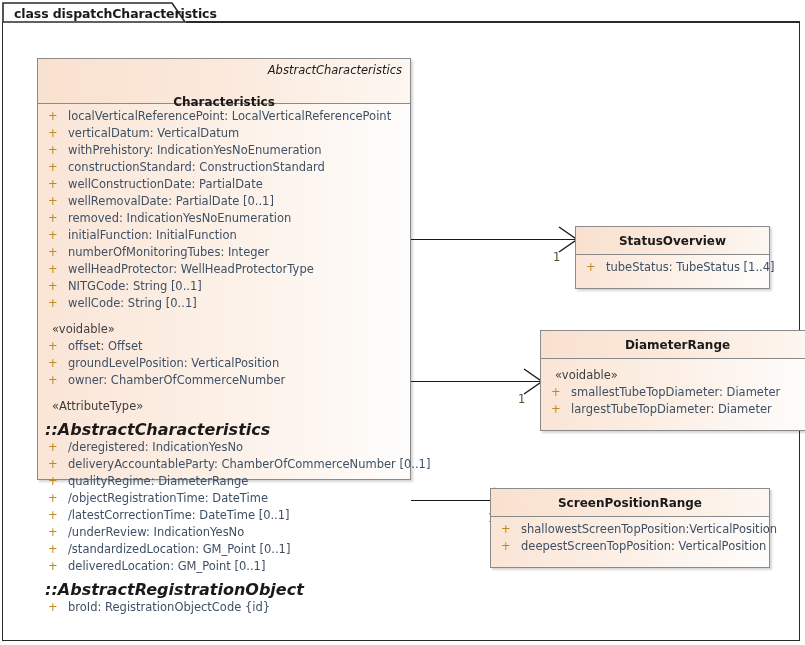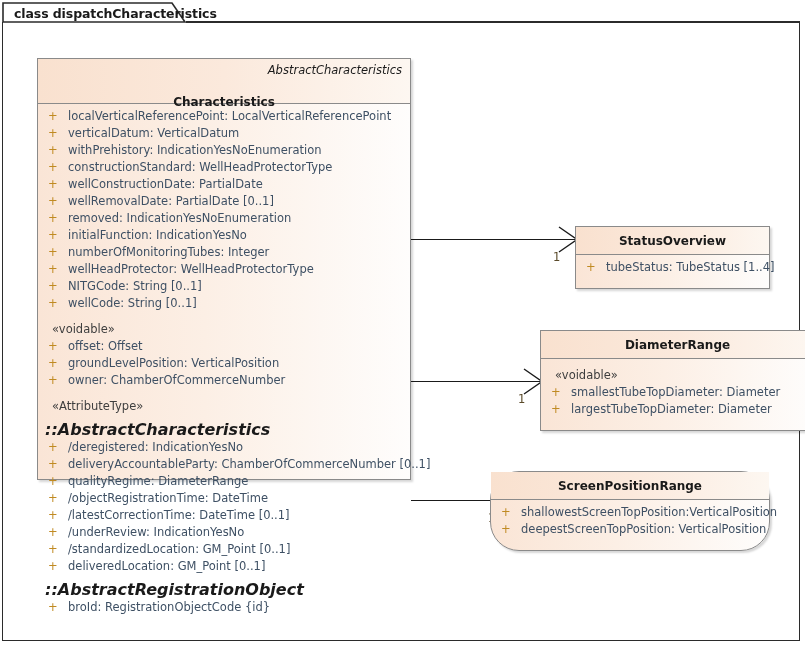--- a/index.html
+++ b/index.html
@@ -197,37 +197,37 @@
         <div class="attr">
           <span class="vis">+</span>
           <span class="sig">verticalDatum: VerticalDatum</span>
         </div>
         <div class="attr">
           <span class="vis">+</span>
           <span class="sig">withPrehistory: IndicationYesNoEnumeration</span>
         </div>
         <div class="attr">
           <span class="vis">+</span>
-          <span class="sig">constructionStandard: WellHeadProtectorType</span>
+          <span class="sig">constructionStandard: ConstructionStandard</span>
         </div>
         <div class="attr">
           <span class="vis">+</span>
           <span class="sig">wellConstructionDate: PartialDate</span>
         </div>
         <div class="attr">
           <span class="vis">+</span>
           <span class="sig">wellRemovalDate: PartialDate [0..1]</span>
         </div>
         <div class="attr">
           <span class="vis">+</span>
           <span class="sig">removed: IndicationYesNoEnumeration</span>
         </div>
         <div class="attr">
           <span class="vis">+</span>
-          <span class="sig">initialFunction: IndicationYesNo</span>
+          <span class="sig">initialFunction: InitialFunction</span>
         </div>
         <div class="attr">
           <span class="vis">+</span>
           <span class="sig">numberOfMonitoringTubes: Integer</span>
         </div>
         <div class="attr">
           <span class="vis">+</span>
           <span class="sig">wellHeadProtector: WellHeadProtectorType</span>
         </div>
         <div class="attr">
@@ -319,21 +319,21 @@
           <span class="vis">+</span>
           <span class="sig">smallestTubeTopDiameter: Diameter</span>
         </div>
         <div class="attr">
           <span class="vis">+</span>
           <span class="sig">largestTubeTopDiameter: Diameter</span>
         </div>
       </div>
   </div>
 
-  <div class="uml-class" style="left:490px; top:471px; width:280px; height:80px;border-radius:29px;">
+  <div class="uml-class" style="left:490px; top:488px; width:280px; height:80px;">
     <div class="uml-header rc-name-row">
       <div class="uml-name">ScreenPositionRange</div>
     </div>
     <div class="uml-body" id="rc-body-2">
         <div class="attr">
           <span class="vis">+</span>
           <span class="sig">shallowestScreenTopPosition:VerticalPosition</span>
         </div>
         <div class="attr">
           <span class="vis">+</span>

